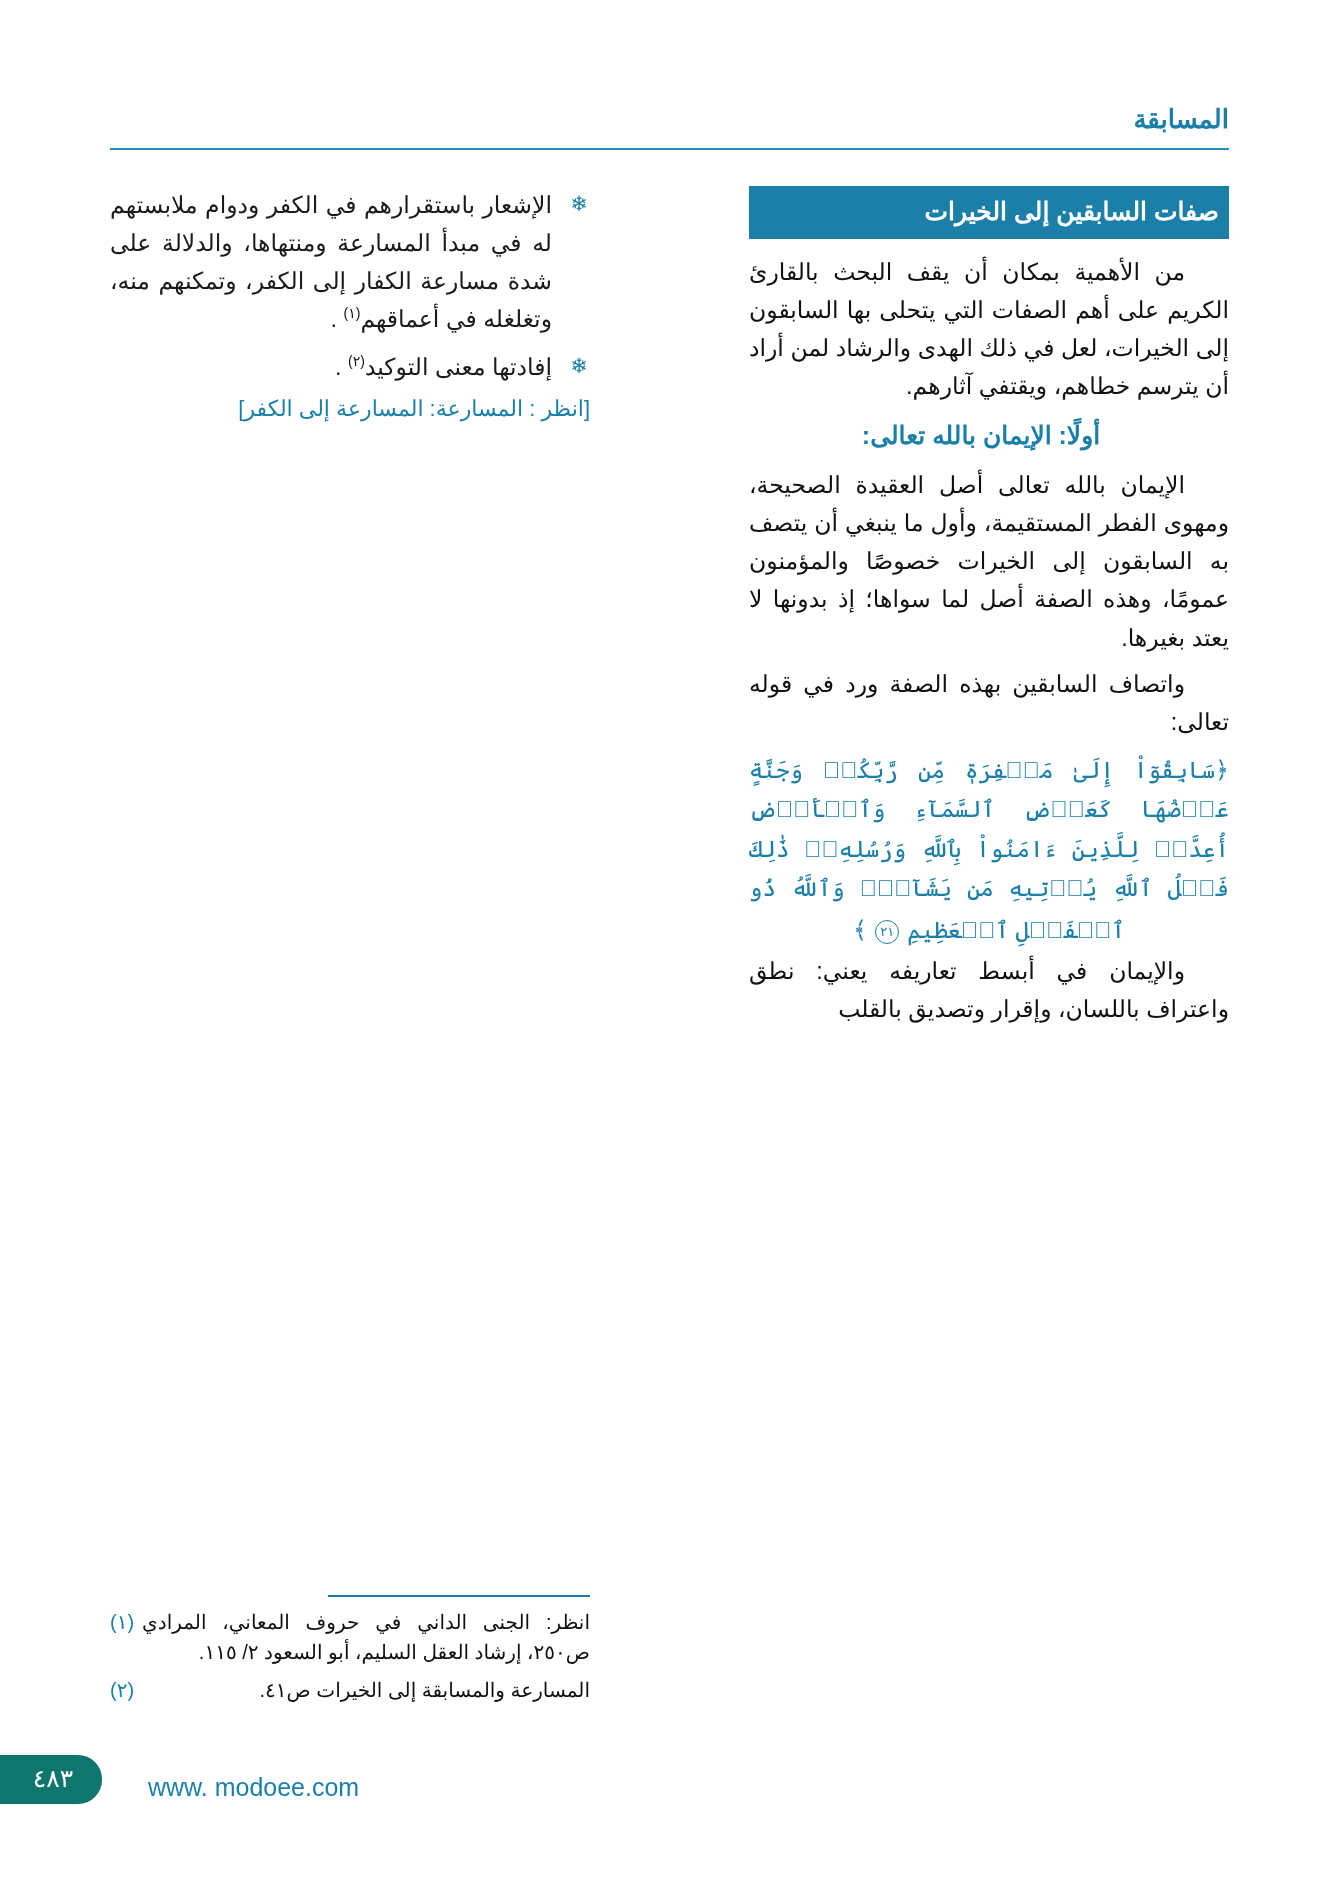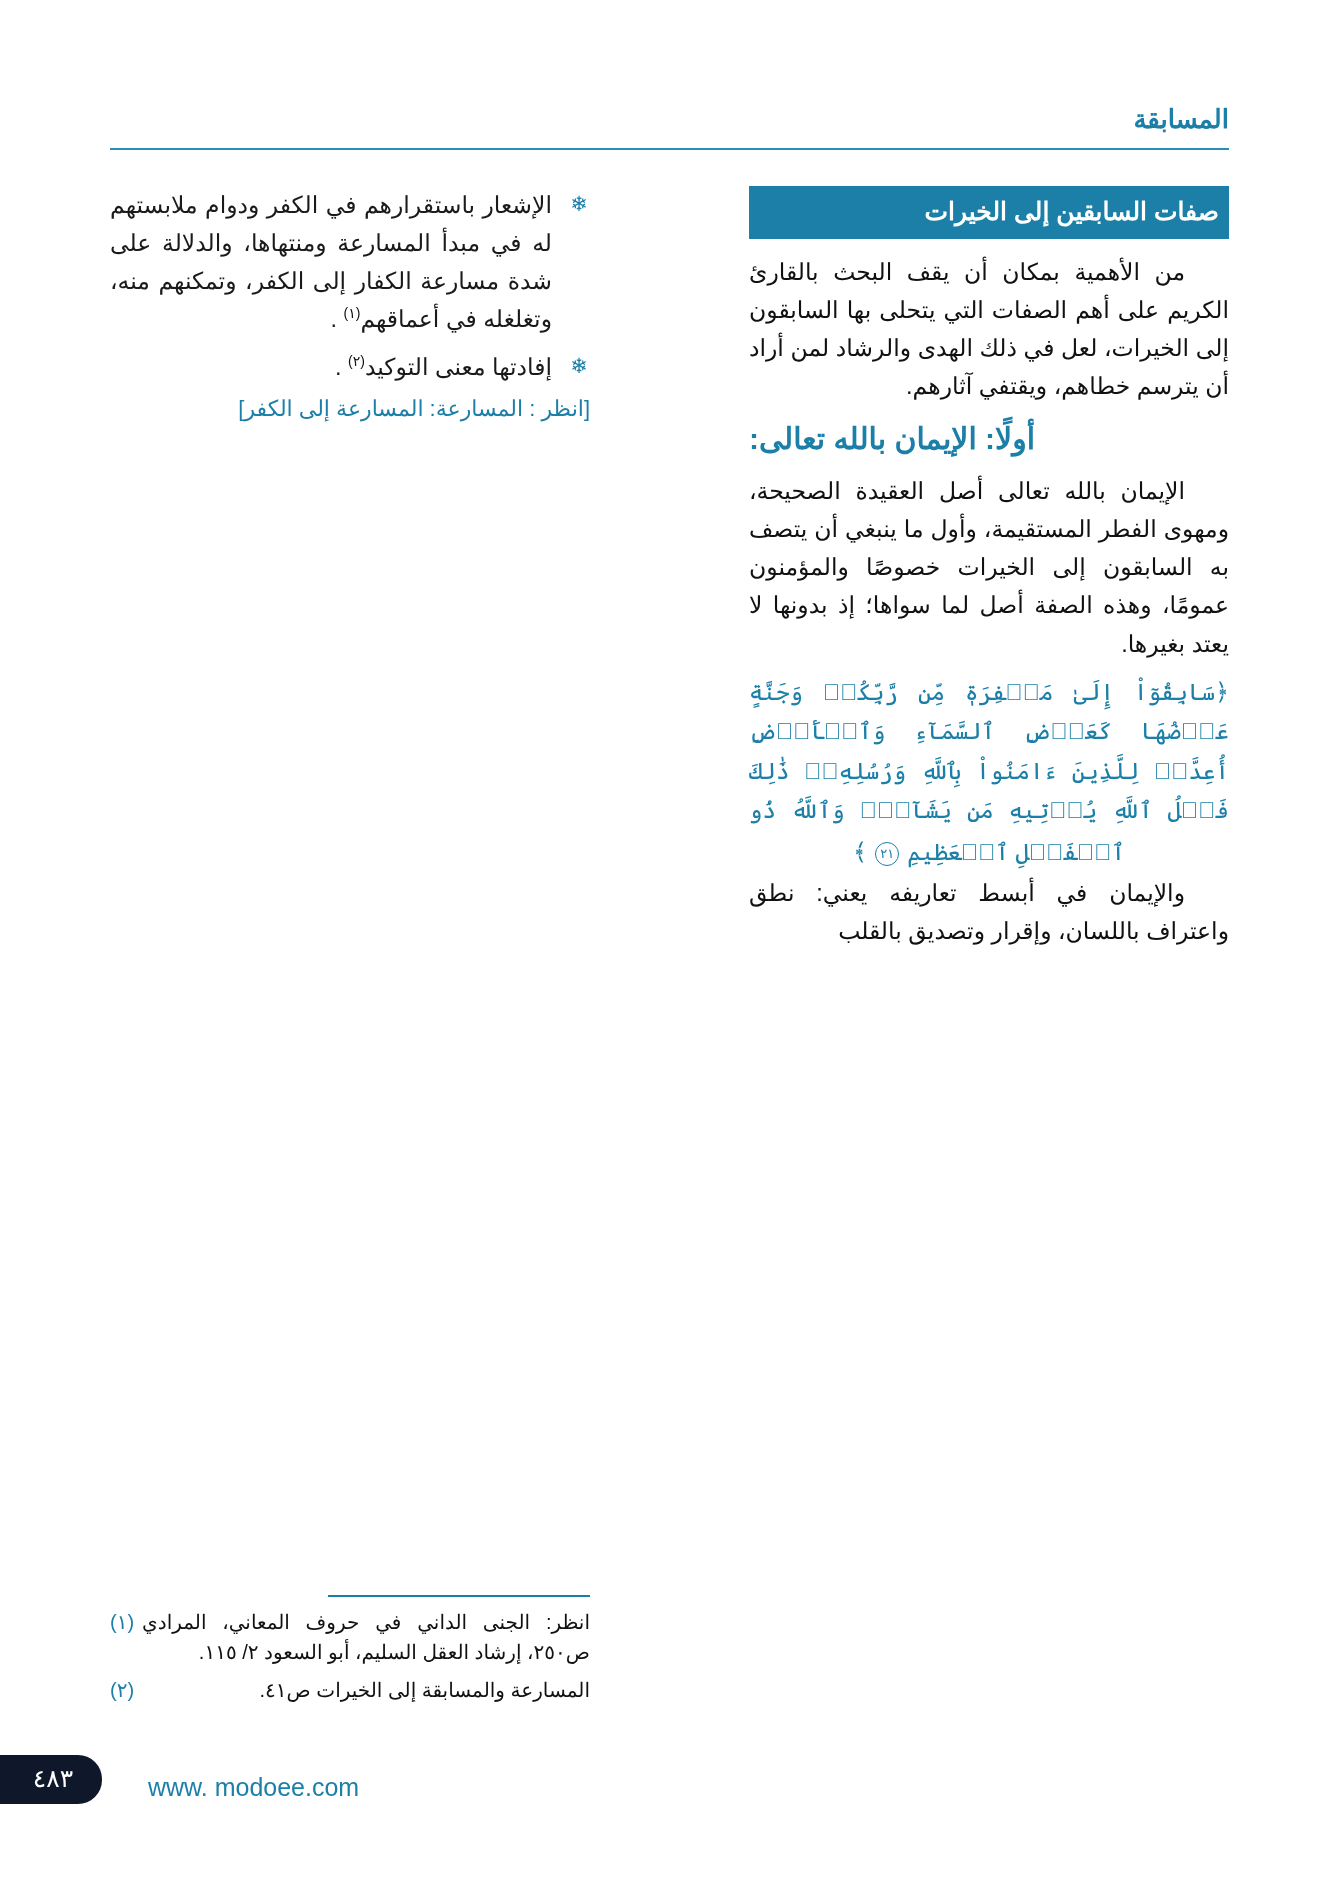--- a/index.html
+++ b/index.html
@@ -70,25 +70,25 @@
     font-size: 23.5px;
     line-height: 1.62;
     text-align: justify;
     text-align-last: right;
     margin: 0 0 8px 0;
     color: #111111;
   }
   p.body.indent { text-indent: 44px; }
 
   .subtitle {
-    font-size: 30px;
+    font-size: 25px;
     color: #1b7fa8;
     font-weight: bold;
     margin: 16px 16px 16px 0;
-    text-align: left;
+    text-align: center;
   }
 
   .quran {
     font-size: 23px;
     line-height: 1.72;
     color: #1b7fa8;
     text-align: justify;
     text-align-last: center;
     margin: 4px 0 2px 0;
     direction: rtl;
@@ -172,21 +172,21 @@
     margin-bottom: 8px;
   }
   .fn-mark { flex: 0 0 auto; color: #1b7fa8; }
   .fn-body { flex: 1 1 auto; text-align: justify; text-align-last: right; }
 
   
   .footer-page {
     position: absolute;
     left: 0;
     bottom: 86px;
-    background: #0f172a;
+    background: #0f766e;
     color: #ffffff;
     font-size: 25px;
     padding: 9px 22px 11px 26px;
     border-top-right-radius: 24px;
     border-bottom-right-radius: 24px;
     min-width: 54px;
     text-align: center;
   }
   .footer-url {
     position: absolute;
@@ -210,20 +210,21 @@
   <div class="col col-right">
 
     <div class="section-bar">صفات السابقين إلى الخيرات</div>
 
     <p class="body indent">من الأهمية بمكان أن يقف البحث بالقارئ الكريم على أهم الصفات التي يتحلى بها السابقون إلى الخيرات، لعل في ذلك الهدى والرشاد لمن أراد أن يترسم خطاهم، ويقتفي آثارهم.</p>
 
     <div class="subtitle">أولًا: الإيمان بالله تعالى:</div>
 
     <p class="body indent">الإيمان بالله تعالى أصل العقيدة الصحيحة، ومهوى الفطر المستقيمة، وأول ما ينبغي أن يتصف به السابقون إلى الخيرات خصوصًا والمؤمنون عمومًا، وهذه الصفة أصل لما سواها؛ إذ بدونها لا يعتد بغيرها.</p>
 
+    <p class="body indent">واتصاف السابقين بهذه الصفة ورد في قوله تعالى:</p>
 
     <div class="quran">
       <span class="openbr">﴿</span><span>سَابِقُوٓاْ إِلَىٰ مَغۡفِرَةٖ مِّن رَّبِّكُمۡ وَجَنَّةٍ عَرۡضُهَا كَعَرۡضِ ٱلسَّمَآءِ وَٱلۡأَرۡضِ أُعِدَّتۡ لِلَّذِينَ ءَامَنُواْ بِٱللَّهِ وَرُسُلِهِۦۚ ذَٰلِكَ فَضۡلُ ٱللَّهِ يُؤۡتِيهِ مَن يَشَآءُۚ وَٱللَّهُ ذُو ٱلۡفَضۡلِ ٱلۡعَظِيمِ</span><span class="ayah-num">٢١</span><span class="closebr">﴾</span>
     </div>
 
 
 
     <p class="body indent">والإيمان في أبسط تعاريفه يعني: نطق واعتراف باللسان، وإقرار وتصديق بالقلب</p>
   </div>
 

